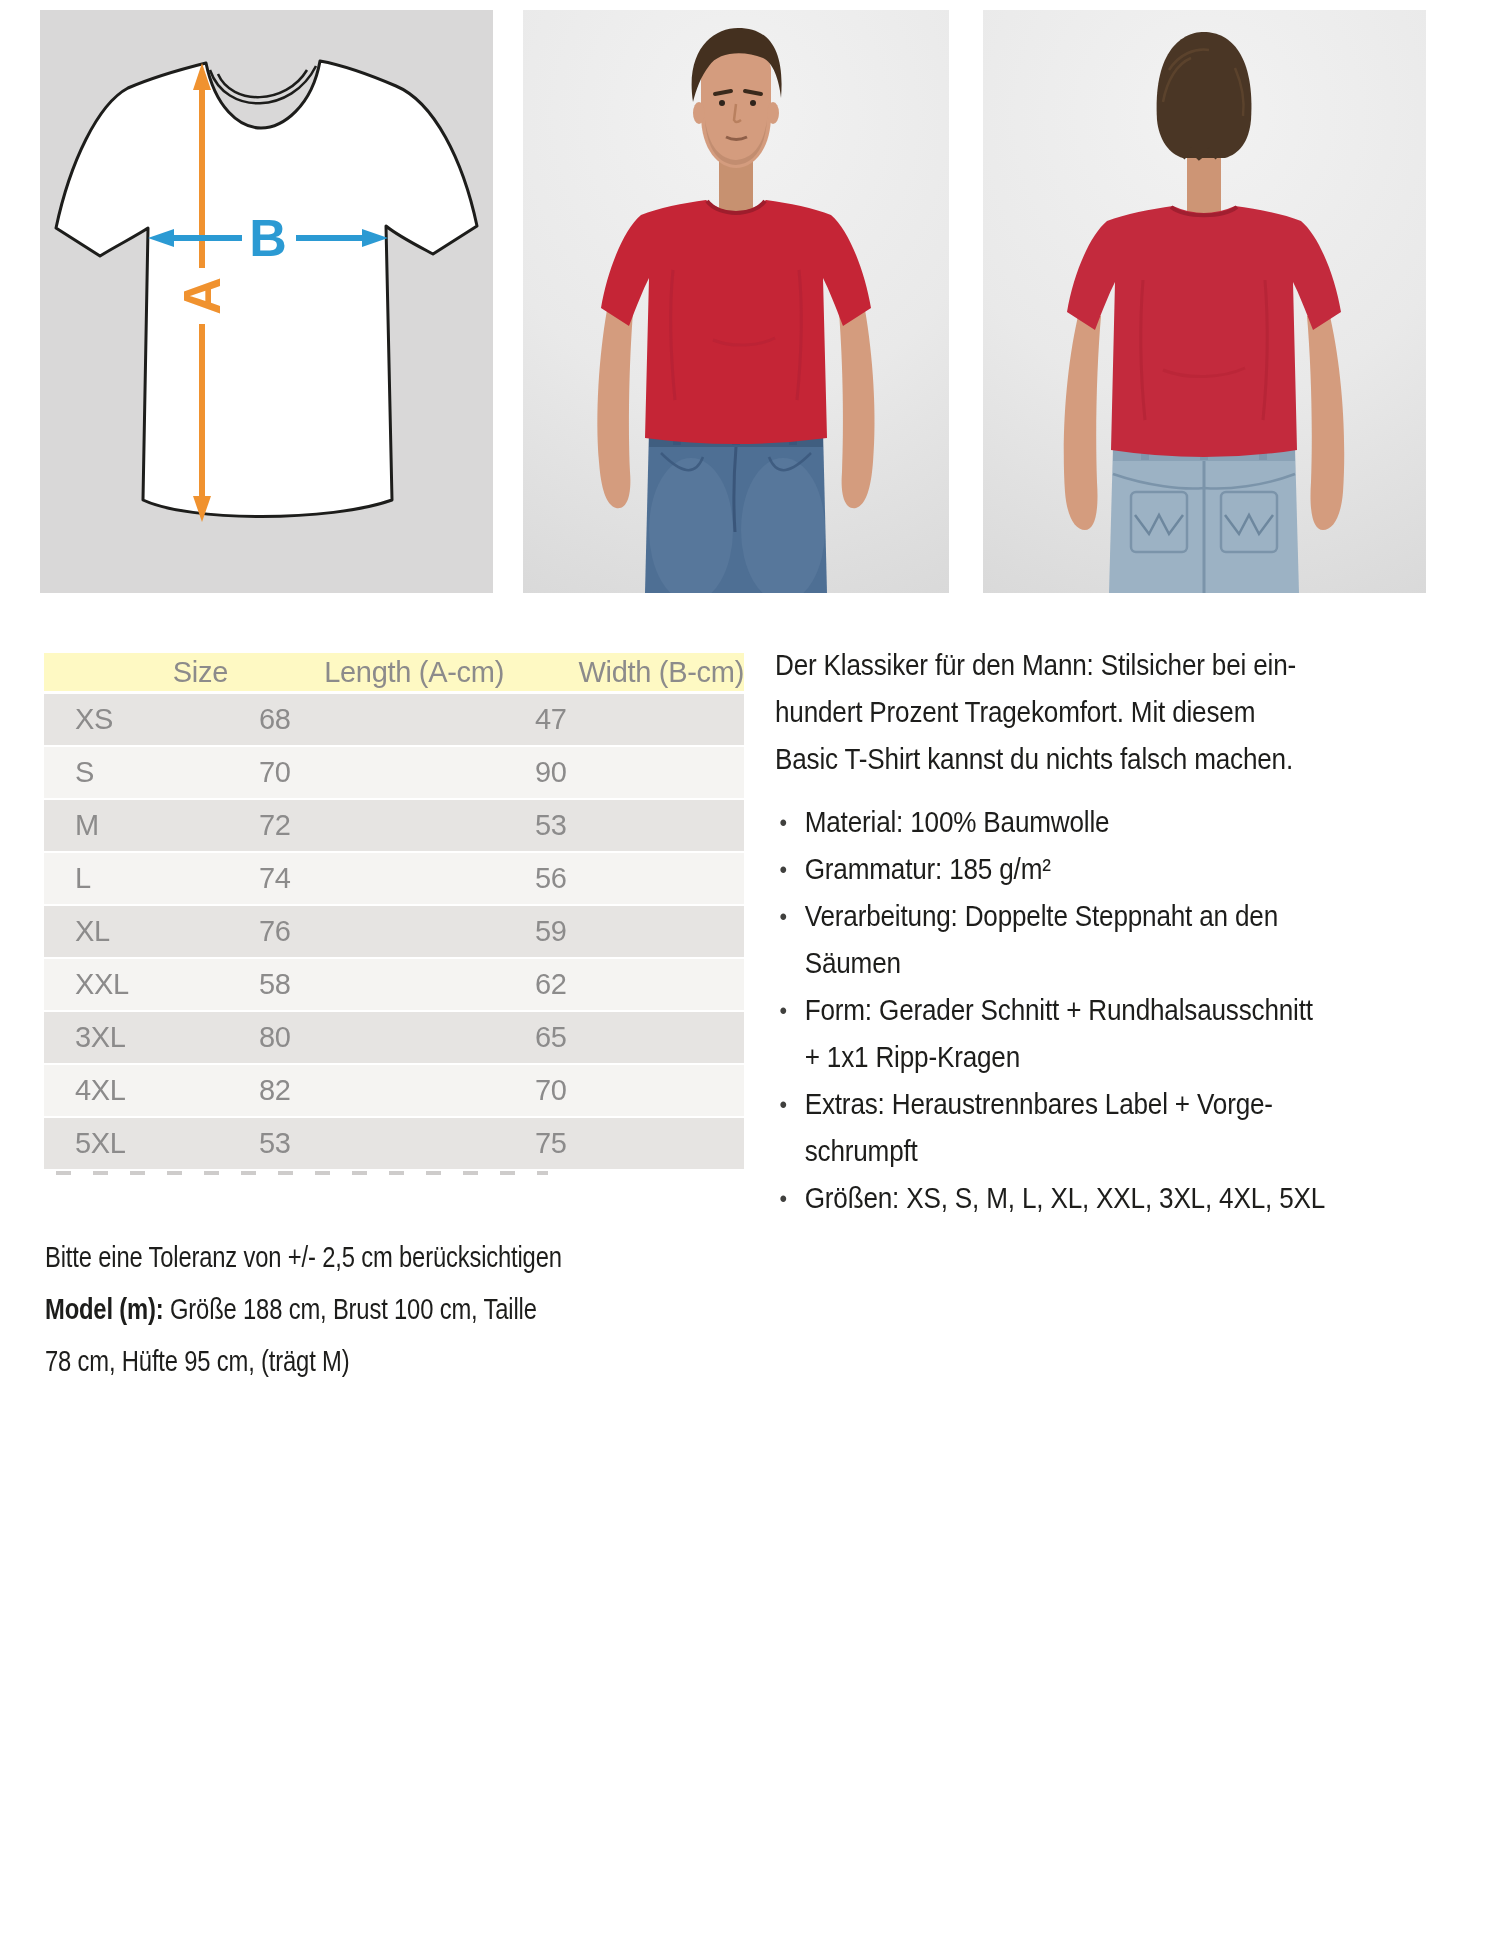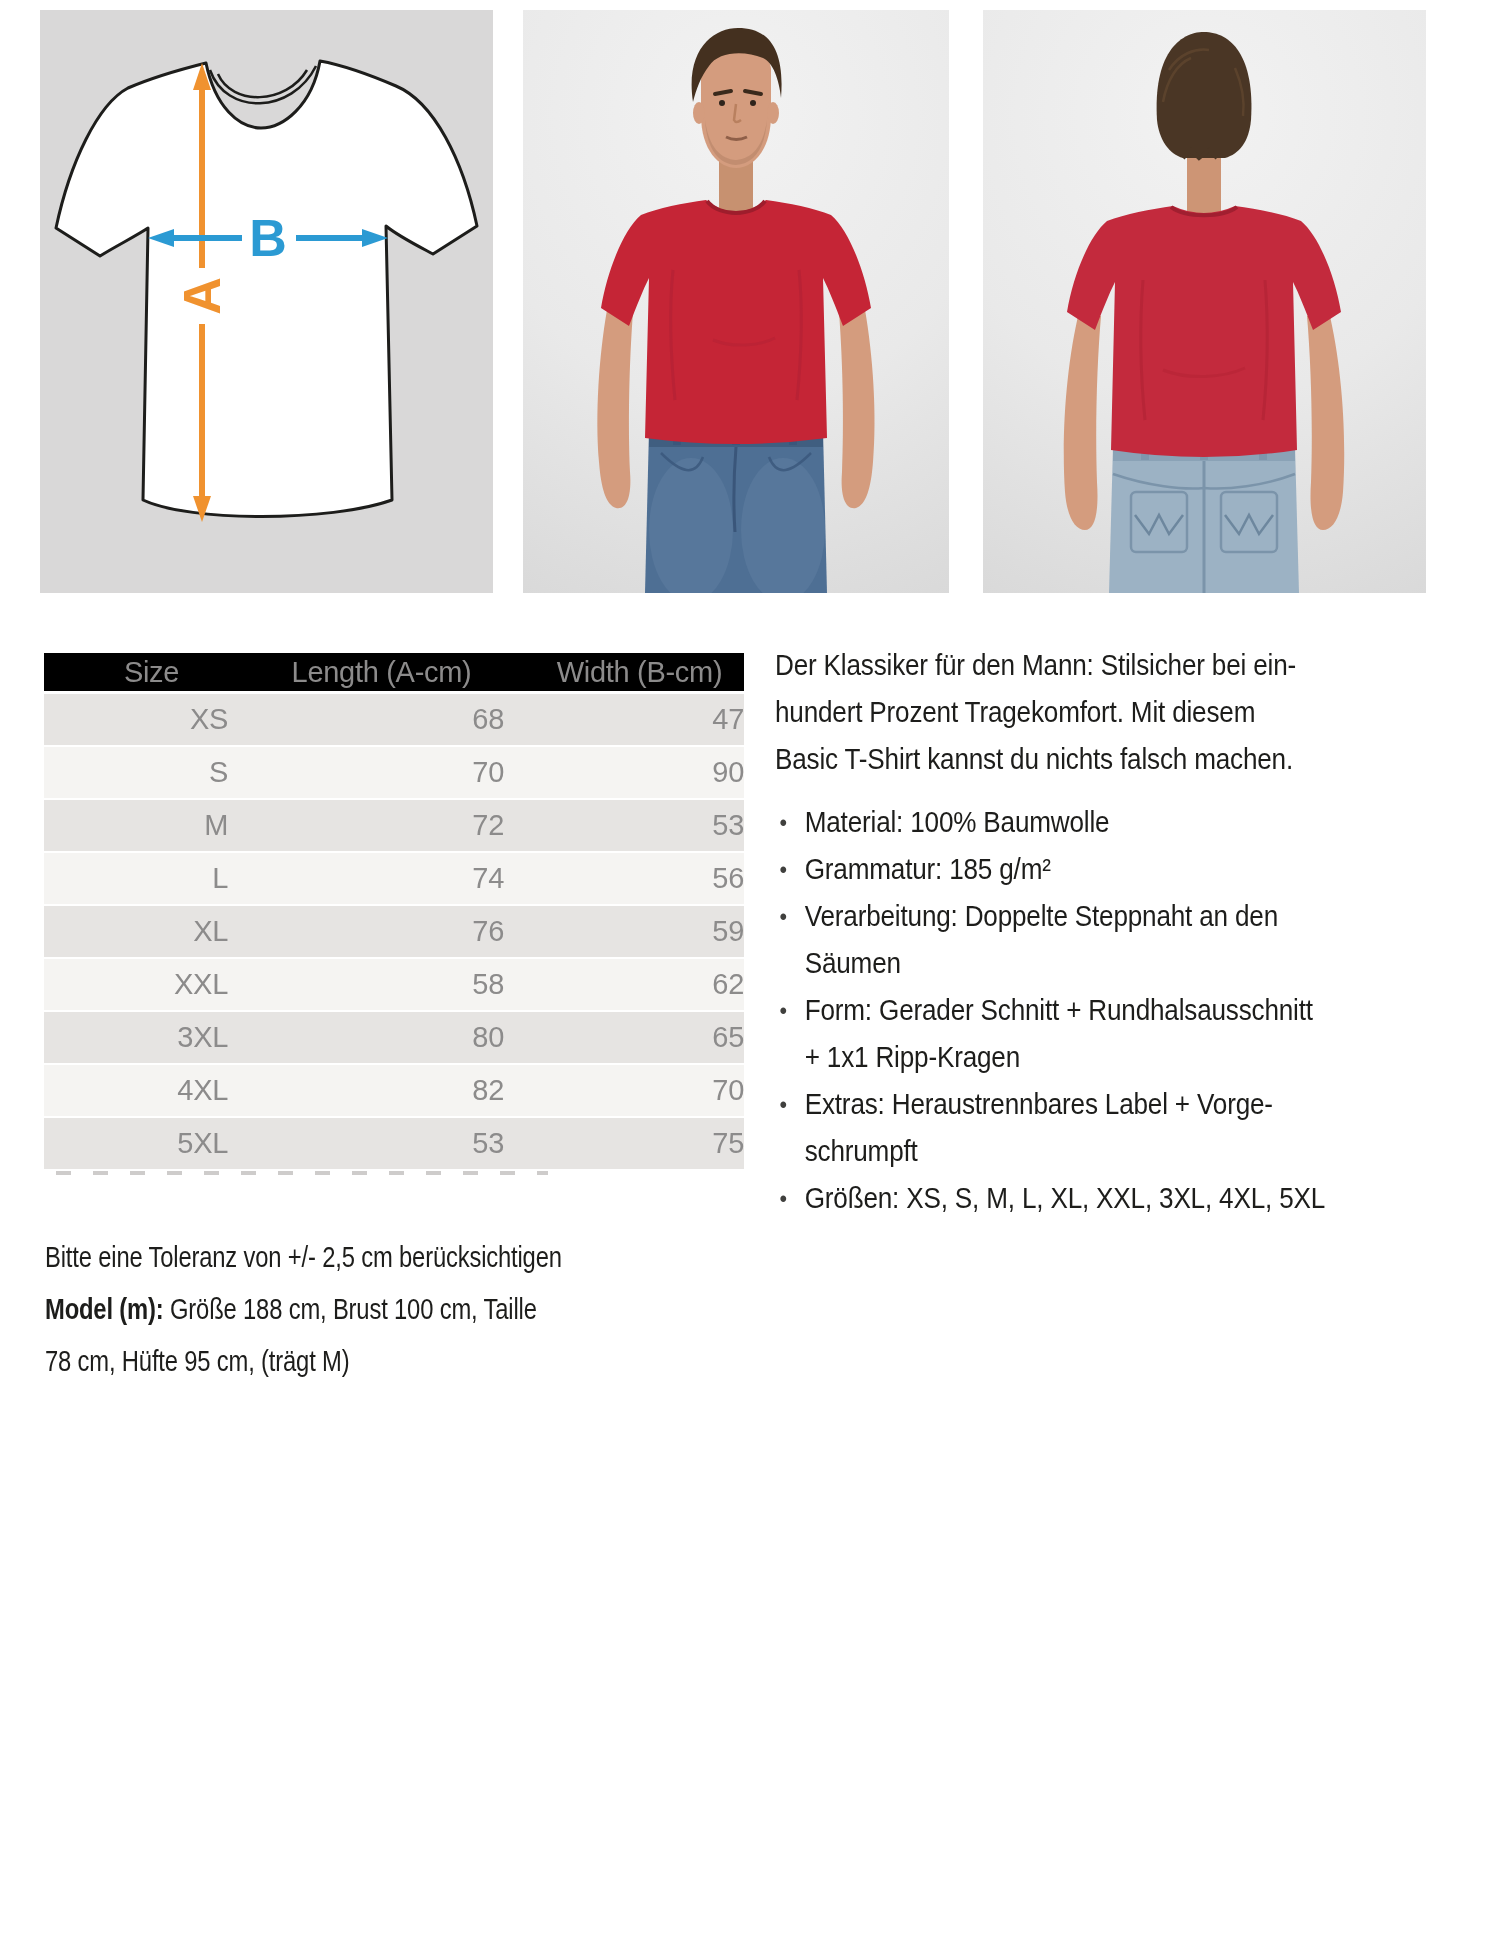--- a/index.html
+++ b/index.html
@@ -21,25 +21,25 @@
   .panel svg { display:block; width:100%; height:100%; }
   .diagram-label { font-family:"Liberation Sans", sans-serif; font-weight:bold; font-size:52px; }
 
   
   #size-table {
     position:absolute; left:44px; top:653px; width:700px;
     border-collapse:collapse; table-layout:fixed;
     font-size:29px; color:#8c8b8b; letter-spacing:-0.3px;
   }
   #size-table thead th {
-    height:38px; background:#000000; text-align:center; font-weight:normal;
+    height:38px; background:#fef9c3; text-align:right; font-weight:normal;
     padding:0 0 0 31px; border-bottom:3px solid #ffffff; vertical-align:middle;
   }
   #size-table tbody td {
-    height:51px; padding:0 0 0 31px; border-bottom:2px solid #ffffff; vertical-align:middle;text-align:right;
+    height:51px; padding:0 0 0 31px; border-bottom:2px solid #ffffff; vertical-align:middle;
   }
   #size-table tbody tr:nth-child(odd)  { background:#e6e4e2; }
   #size-table tbody tr:nth-child(even) { background:#f5f4f2; }
 
   #table-dashes {
     position:absolute; left:56px; top:1171px; width:492px; height:4px;
     background:repeating-linear-gradient(90deg,#c6c4c2 0 15px, transparent 15px 37px);
     filter:blur(0.6px); opacity:.85;
   }
 

